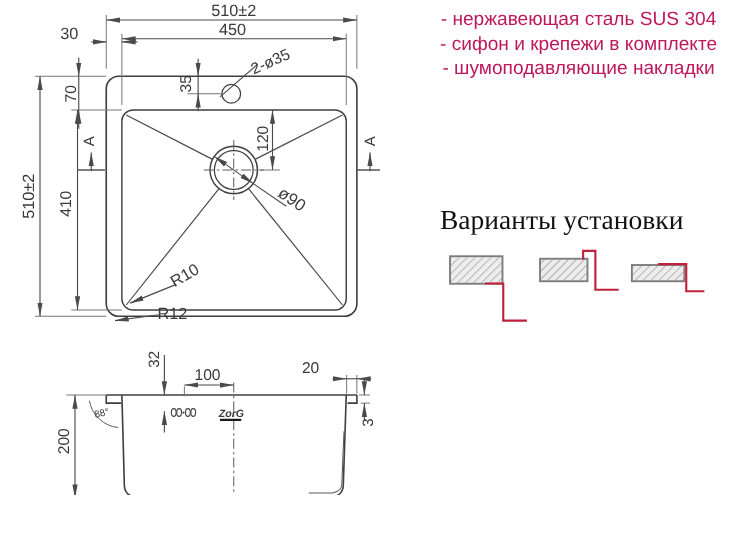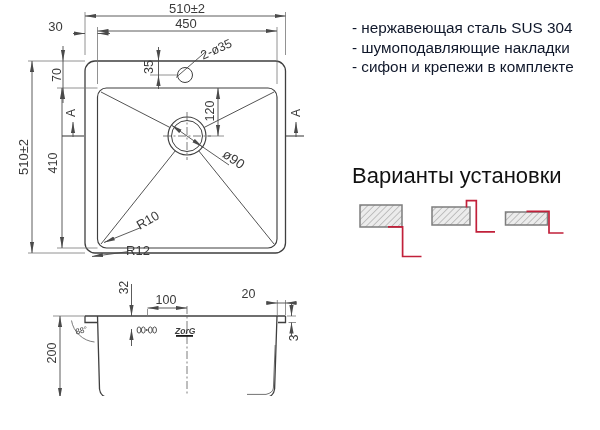--- a/index.html
+++ b/index.html
@@ -1,23 +1,23 @@
 <!DOCTYPE html>
 <html><head>
 <meta charset="utf-8">
 <style>
   html,body{margin:0;padding:0;background:#ffffff;}
   .page{position:relative;width:600px;height:396px;background:#fff;overflow:hidden;
-        font-family:"Liberation Sans",sans-serif;}
+        font-family:"Liberation Sans",sans-serif;text-align:center;}
   svg{position:absolute;left:0;top:0;}
   svg text{font-family:"Liberation Sans",sans-serif;fill:#3a3a3a;}
-  .specs{position:absolute;left:352px;top:18px;color:#0f172a;font-size:15.3px;
+  .specs{position:absolute;left:352px;top:6px;color:#be185d;font-size:15.3px;
          line-height:19.7px;white-space:nowrap;}
   .install-title{position:absolute;left:352px;top:163px;color:#111;
-                 font-family:Liberation Sans, sans-serif;font-size:22px;white-space:nowrap;}
+                 font-family:Liberation Serif, serif;font-size:22px;white-space:nowrap;}
 </style>
 </head>
 <body>
 
 <div class="page">
 
 <svg width="600" height="430" viewBox="0 0 600 430">
   <defs>
     <marker id="mE" orient="auto" markerUnits="userSpaceOnUse" markerWidth="11" markerHeight="5" refX="11" refY="2.5">
           <path d="M11,2.5 L0,0.4 L0,4.6 Z" fill="#4a4a4a"></path>
@@ -169,19 +169,19 @@
     <g stroke="#c1203a" stroke-width="1.7" fill="none">
       <path d="M388,226.8 H402.6 V256.5 H421.5"></path>
       <path d="M466.5,207.5 V200.7 H476.3 V231.8 H495"></path>
       <path d="M526.5,211.3 H549 V233 H563.5"></path>
     </g>
   </g>
 </svg>
 
 <div class="specs">
   <div>- нержавеющая сталь SUS 304</div>
+  <div>- сифон и крепежи в комплекте</div>
   <div>- шумоподавляющие накладки</div>
-  <div>- сифон и крепежи в комплекте</div>
 </div>
 
 <div class="install-title">Варианты установки</div>
 
 </div>
 
 </body></html>

